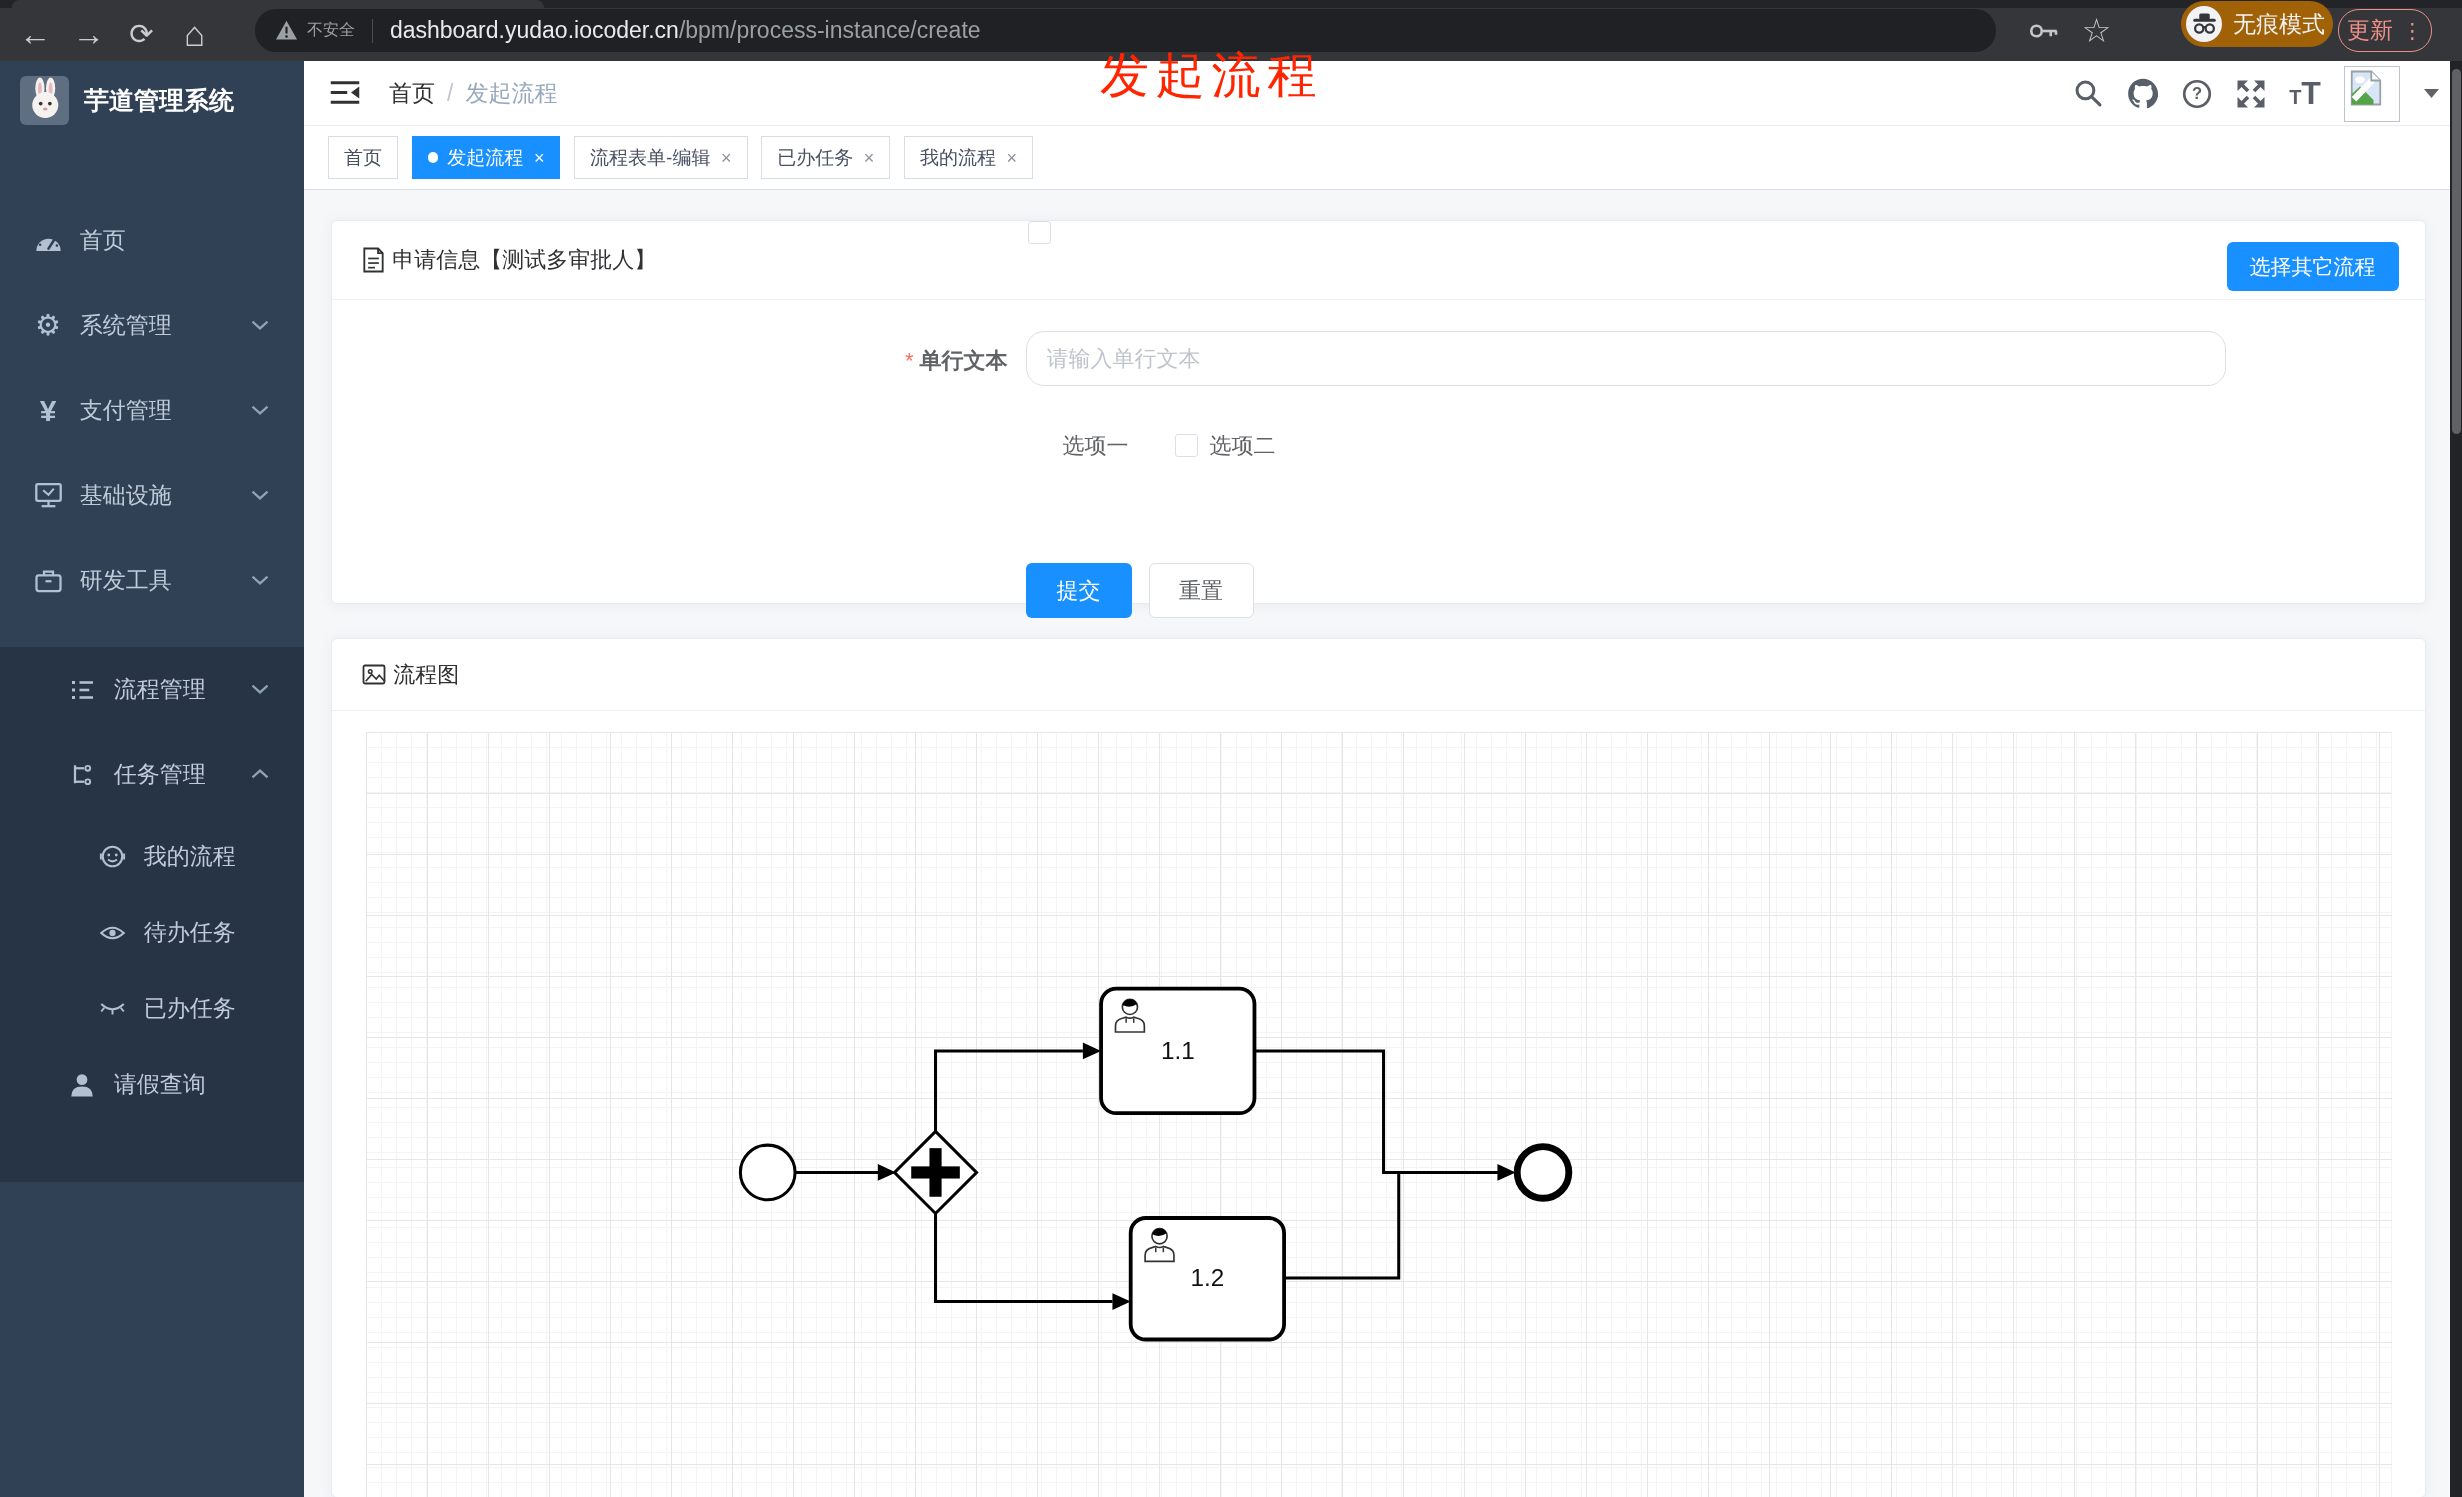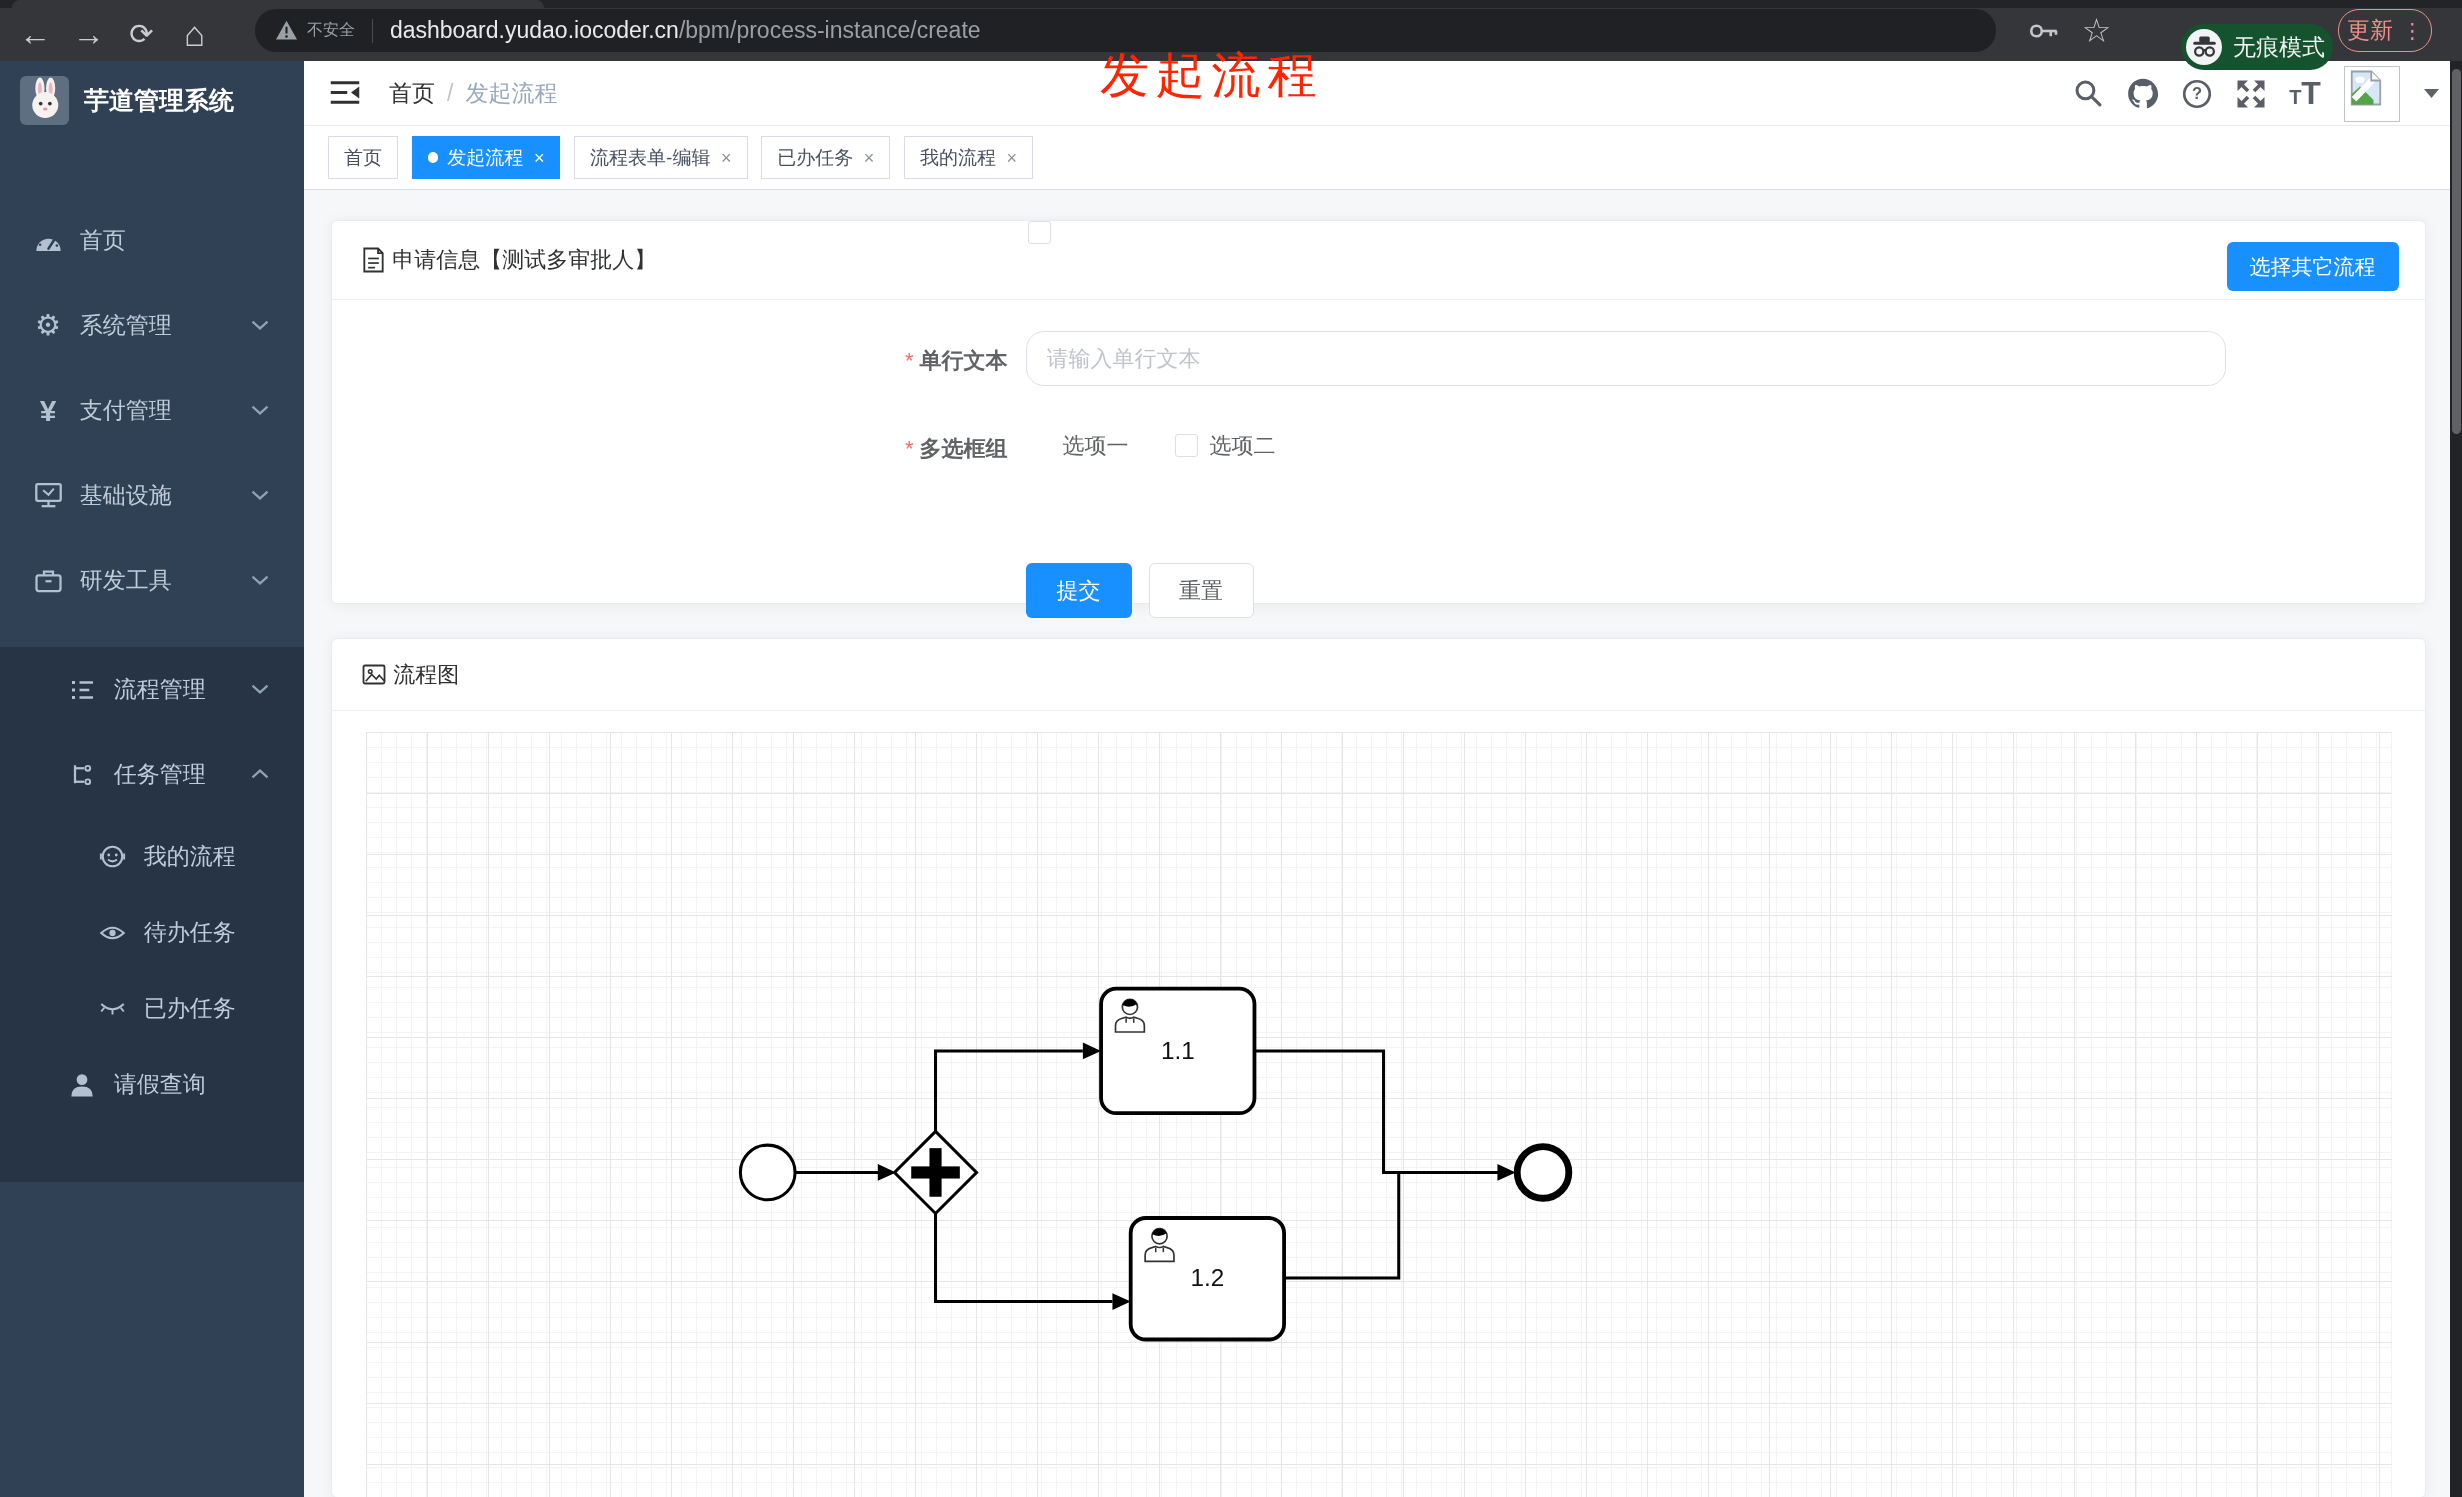--- a/index.html
+++ b/index.html
@@ -13,21 +13,21 @@
   .navbtn { position:absolute; top:7.6px; height:53px; width:49px; display:flex; align-items:center; justify-content:center;
             color:#c9ccd1; font-size:32px; }
   .urlbar { position:absolute; left:255px; top:9px; width:1741px; height:43px; border-radius:21px; background:#202124;
             display:flex; align-items:center; padding-left:20px; }
   .urlbar .sec-label { color:#9aa0a6; font-size:16px; margin-left:9px; }
   .url-divider { width:1.5px; height:24px; background:#494c50; margin:0 16.7px; }
   .url-host { color:#e8eaed; font-size:23px; }
   .url-path { color:#9aa0a6; font-size:23px; }
   .chrome-icon { position:absolute; top:7.6px; height:46px; display:flex; align-items:center; justify-content:center; }
   .star-glyph { font-size:33px; color:#c3c6ca; }
-  .incog-pill { position:absolute; left:2181px; top:24px; width:152px; height:46px; border-radius:23px; background:#14532d;
+  .incog-pill { position:absolute; left:2181px; top:1px; width:152px; height:46px; border-radius:23px; background:#a16207;
                 display:flex; align-items:center; }
   .incog-circle { width:36px; height:36px; border-radius:50%; background:#f1f3f4; margin-left:5.3px; display:flex; align-items:center; justify-content:center; }
   .incog-label { color:#f1f3f4; font-size:23px; margin-left:10.6px; }
   .update-pill { position:absolute; left:2338px; top:9px; width:94px; height:43px; border-radius:21px; border:1.5px solid #ee8f87;
                  display:flex; align-items:center; justify-content:center; gap:9px; }
   .update-label { color:#ee8f87; font-size:23px; }
   .update-dots { color:#ee8f87; font-size:21px; letter-spacing:0; line-height:1; }
 
   
   .annotation { position:absolute; left:1100px; top:43px; font-size:49px; font-weight:500; color:#ff2500;
@@ -460,23 +460,20 @@
       </svg>
       <span class="panel-title">申请信息【测试多审批人】</span>
       <button class="action-btn">选择其它流程</button>
     </div>
 
     <div class="form-label" style="top:125px;">
       <span class="req">*</span><span>单行文本</span>
     </div>
     <input class="text-input" type="text" placeholder="请输入单行文本" style="">
 
-    <div class="form-label" style="top:213px;">
-      <span class="req">*</span><span>多选框组</span>
-    </div>
     <span class="checkbox" style="left:696px;"></span>
     <span class="cb-label" style="left:731px; top:213px;">选项一</span>
     <span class="checkbox" style="left:843px; top:213px;"></span>
     <span class="cb-label" style="left:878px; top:213px;">选项二</span>
 
     <button class="btn btn-primary">提交</button>
     <button class="btn btn-plain">重置</button>
   </div>
 
   <div class="panel panel2">

